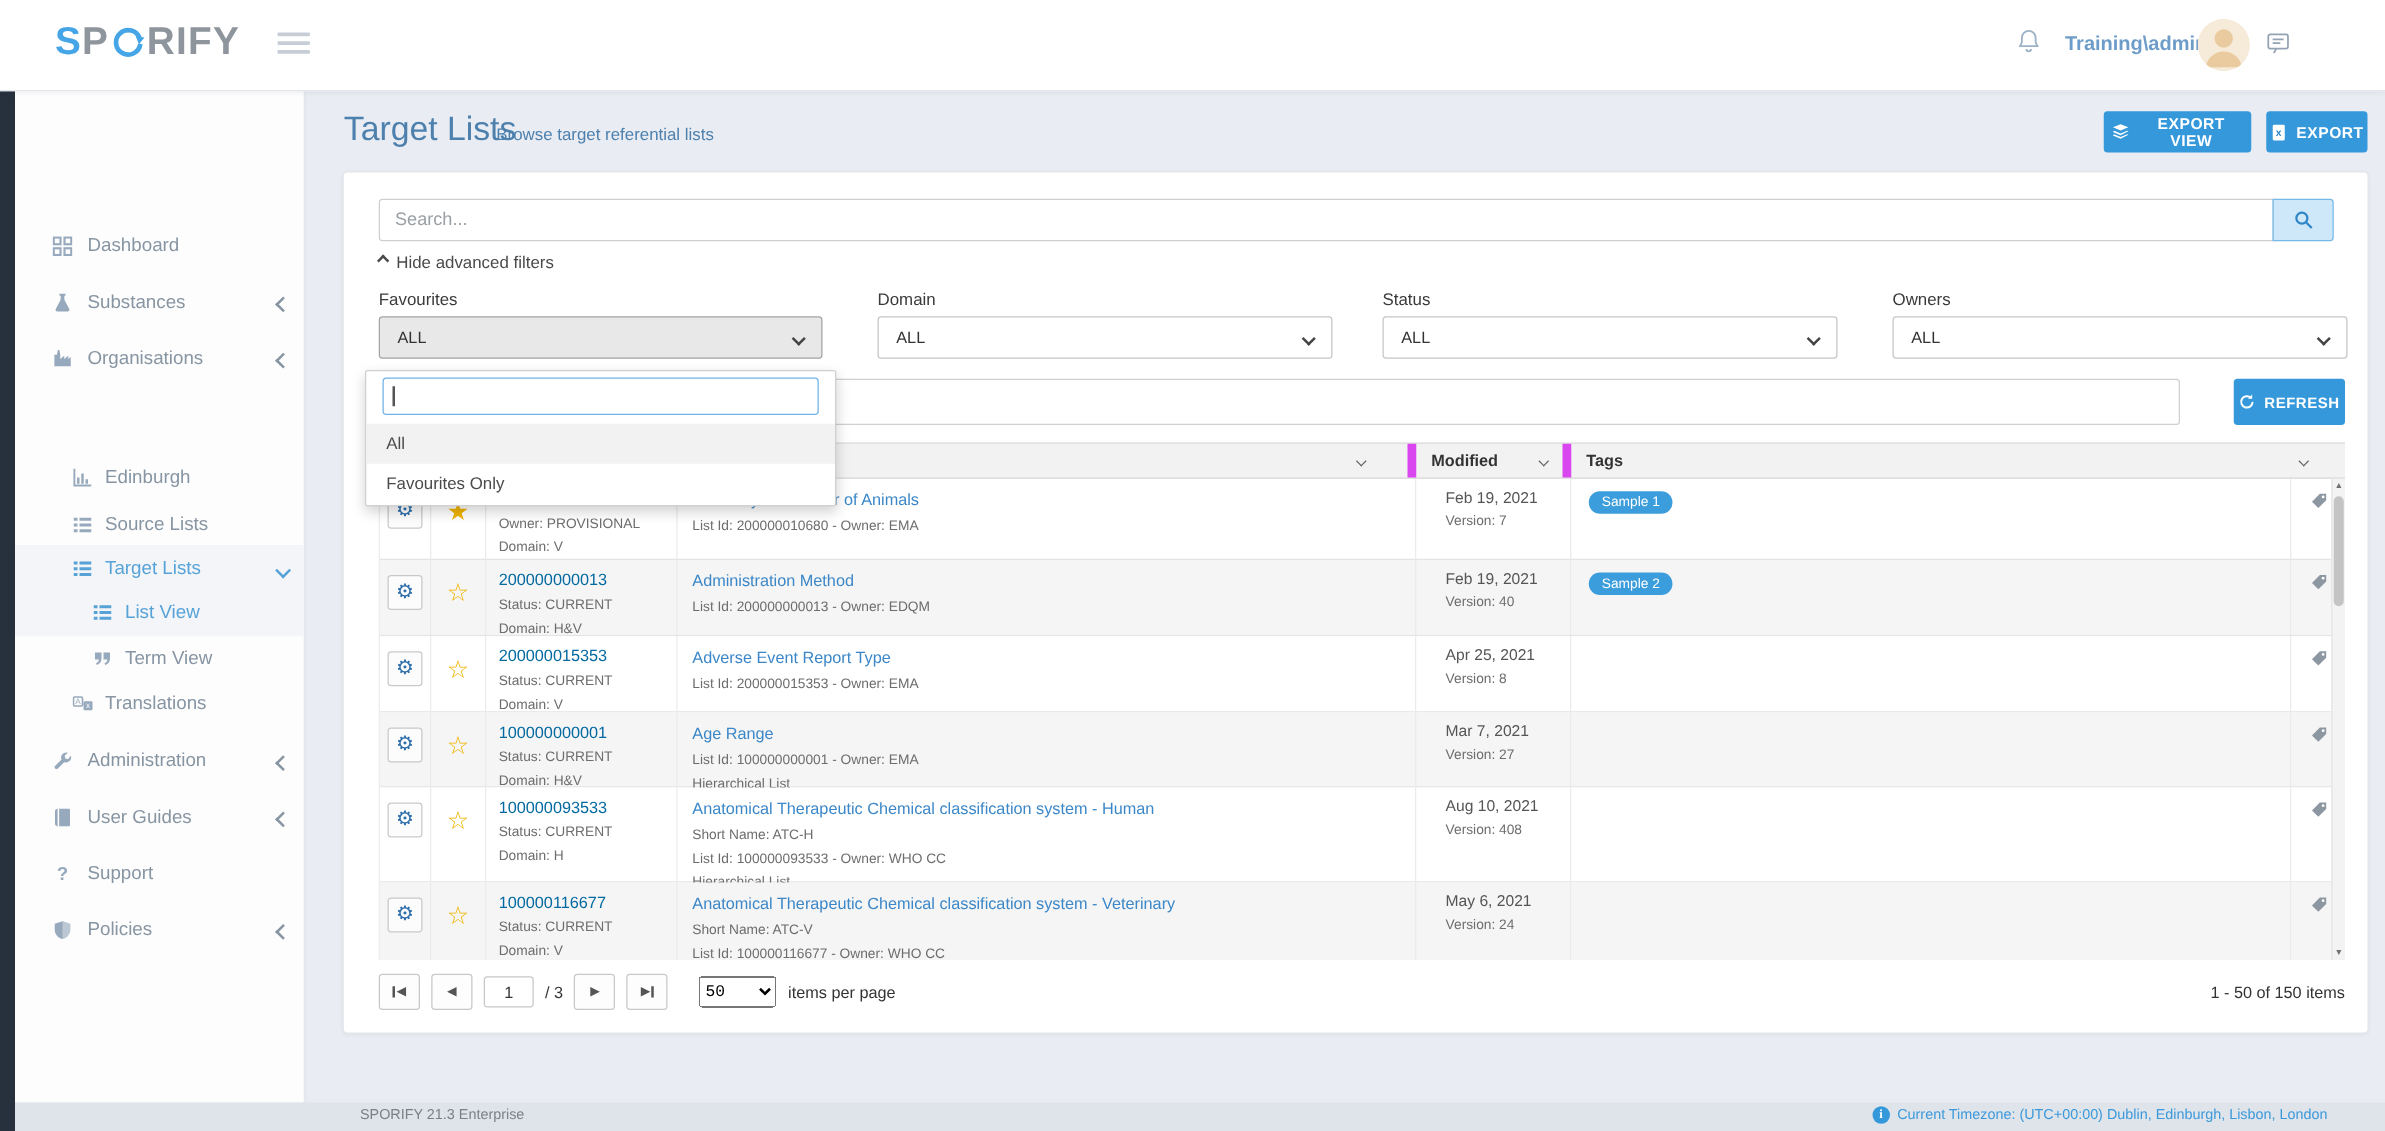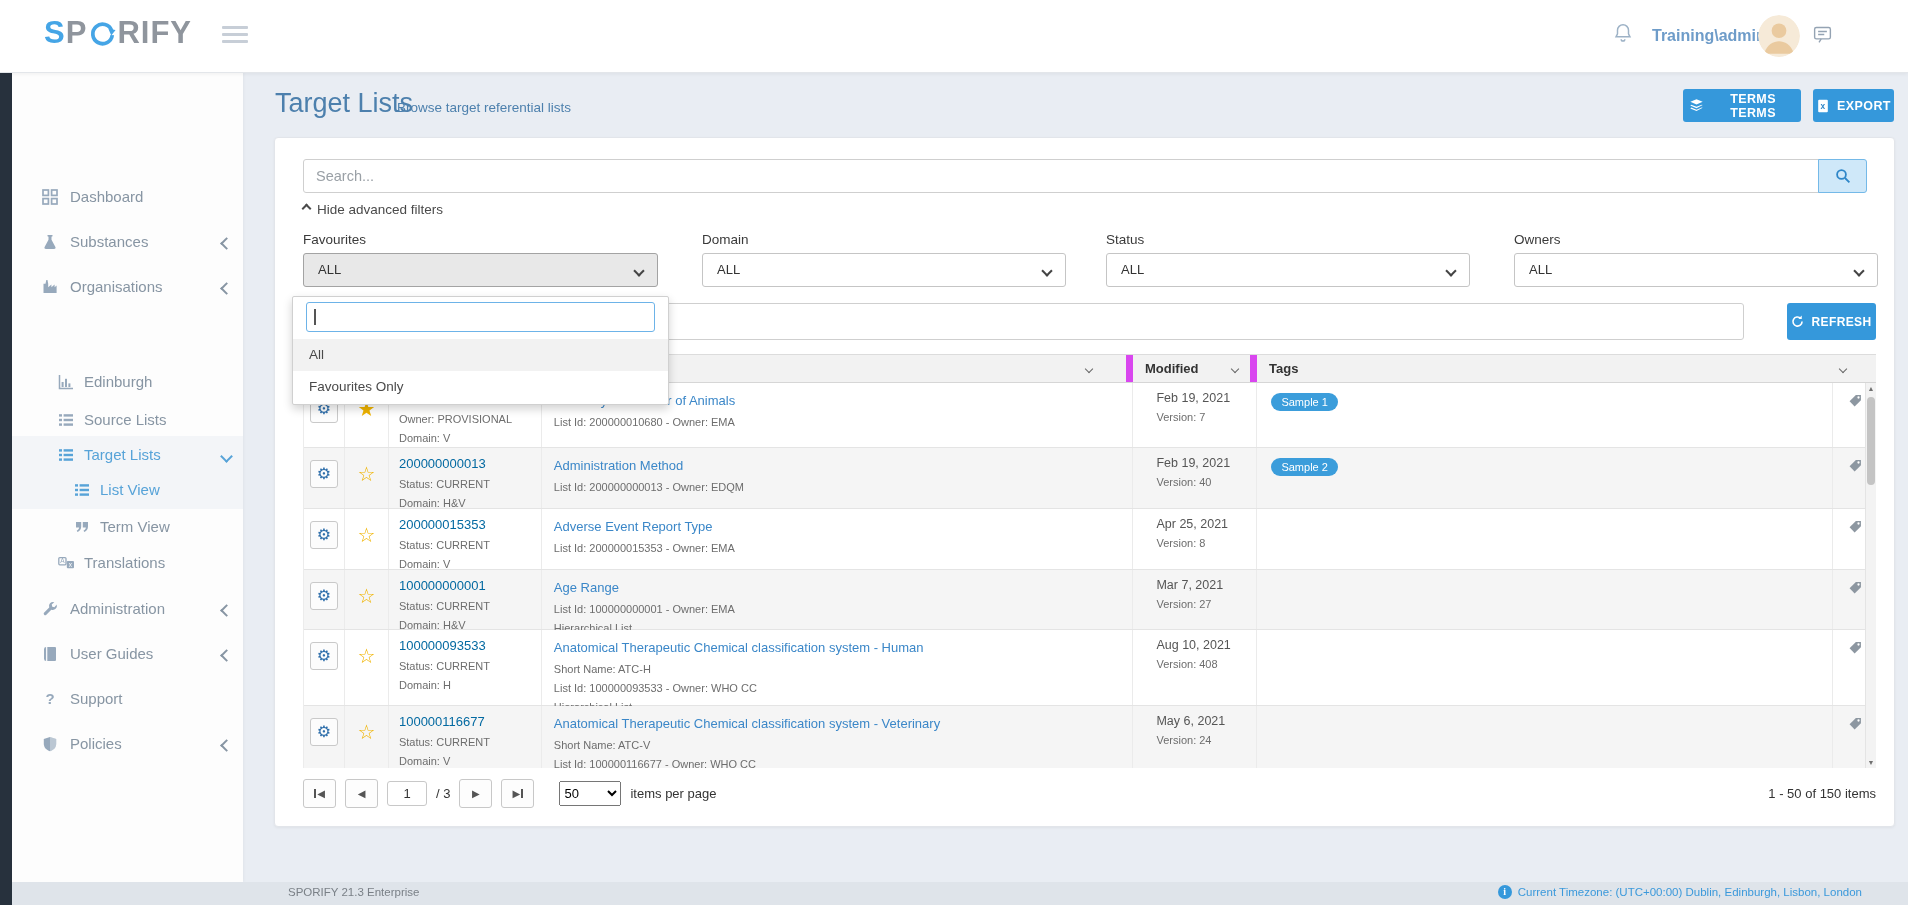--- a/index.html
+++ b/index.html
@@ -77,21 +77,21 @@
   .pill{display:inline-block;background:#3b9ddb;color:#fff;font-size:11px;border-radius:10px;padding:3px 10px;margin-top:2px;}
   
   .vscroll{position:absolute;left:1590px;top:245px;width:11px;height:385px;background:#f3f3f3;border-left:1px solid #e4e4e4;box-sizing:border-box;}
   .vs-arrow{position:absolute;left:0;width:10px;text-align:center;font-size:7px;color:#707070;cursor:pointer;}
   .vs-thumb{position:absolute;left:1px;top:14px;width:8px;height:88px;background:#c4c4c4;border-radius:4px;cursor:grab;}
   
   .pager{position:absolute;left:28px;top:640px;width:1573px;height:30px;display:flex;align-items:center;gap:9px;font-size:13px;color:#333;}
   .pg-btn{width:31px;height:27px;background:#fdfdfd;border:1px solid #c8c8c8;border-radius:3px;display:flex;align-items:center;justify-content:center;font-size:10px;color:#555;cursor:pointer;gap:1px;}
   .pg-bar{display:inline-block;width:2px;height:9px;background:#555;}
   .pg-input{width:40px;height:25px;border:1px solid #c8c8c8;border-radius:3px;text-align:center;font-size:13px;color:#333;box-sizing:border-box;font-family:inherit;}
-  .pg-select{margin-left:16px;width:62px;height:25px;font-size:13px;font-family:Liberation Sans, sans-serif;}
+  .pg-select{margin-left:16px;width:62px;height:25px;font-size:13px;font-family:Liberation Mono, monospace;}
   .pg-range{margin-left:auto;padding-right:0;}
   
   .footer{position:absolute;left:12px;top:882px;width:1896px;height:23px;background:#dfe4ea;}
   .foot-left{position:absolute;left:276px;top:4px;font-size:11.5px;color:#7a8087;}
   .foot-right{position:absolute;right:46px;top:3px;font-size:11.5px;color:#3b99db;display:flex;align-items:center;gap:6px;}
   .info-dot{width:14px;height:14px;border-radius:50%;background:#3598db;color:#fff;font-size:10px;font-weight:bold;text-align:center;line-height:14px;font-family:"Liberation Serif",serif;}
   svg{display:block;}
 </style>
 </head>
 <body>
@@ -291,21 +291,21 @@
   <div class="page-title">Target Lists</div>
   <div class="page-subtitle">Browse target referential lists</div>
   <button class="btn-blue btn-terms">
     <span>
         <svg viewBox="0 0 16 16" width="15" height="15" fill="#fff">
           <path d="M8 1.4l6.6 2.7L8 6.9 1.4 4.1z"></path>
           <path d="M2.4 7.1L8 9.4l5.6-2.3 1 .4L8 10.9 1.4 8.1z"></path>
           <path d="M2.4 10.1L8 12.4l5.6-2.3 1 .4L8 13.9 1.4 11.1z"></path>
         </svg>
       </span>
-    <span>TERMS TERMS</span>
+    <span>EXPORT VIEW</span>
   </button>
   <button class="btn-blue btn-export">
     <span>
         <svg viewBox="0 0 16 16" width="14" height="14">
           <rect x="2.5" y="0.8" width="11" height="14.4" rx="1.2" fill="#fff"></rect>
           <text x="8" y="11.6" font-size="9.5" font-weight="bold" text-anchor="middle" fill="#2e86c8" font-family="sans-serif">x</text>
         </svg>
       </span>
     <span>EXPORT</span>
   </button>

